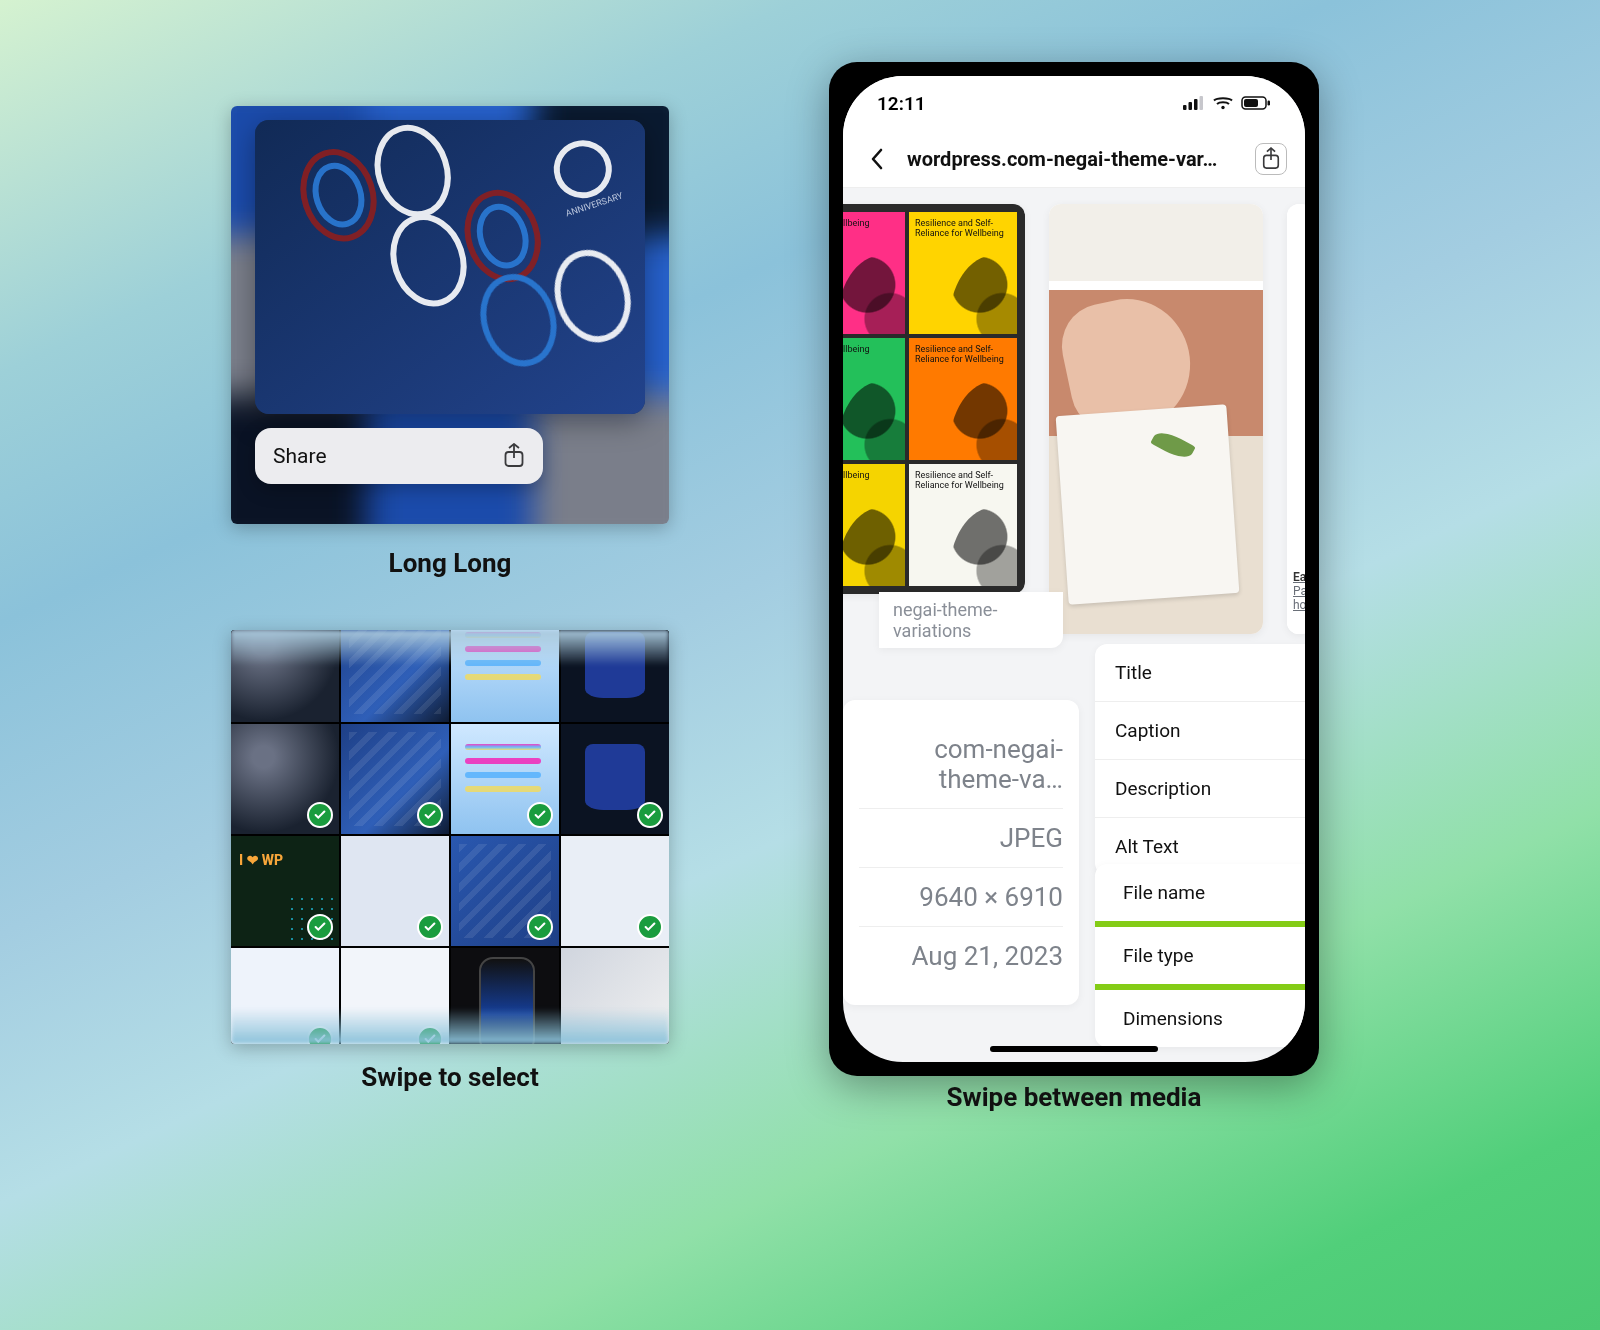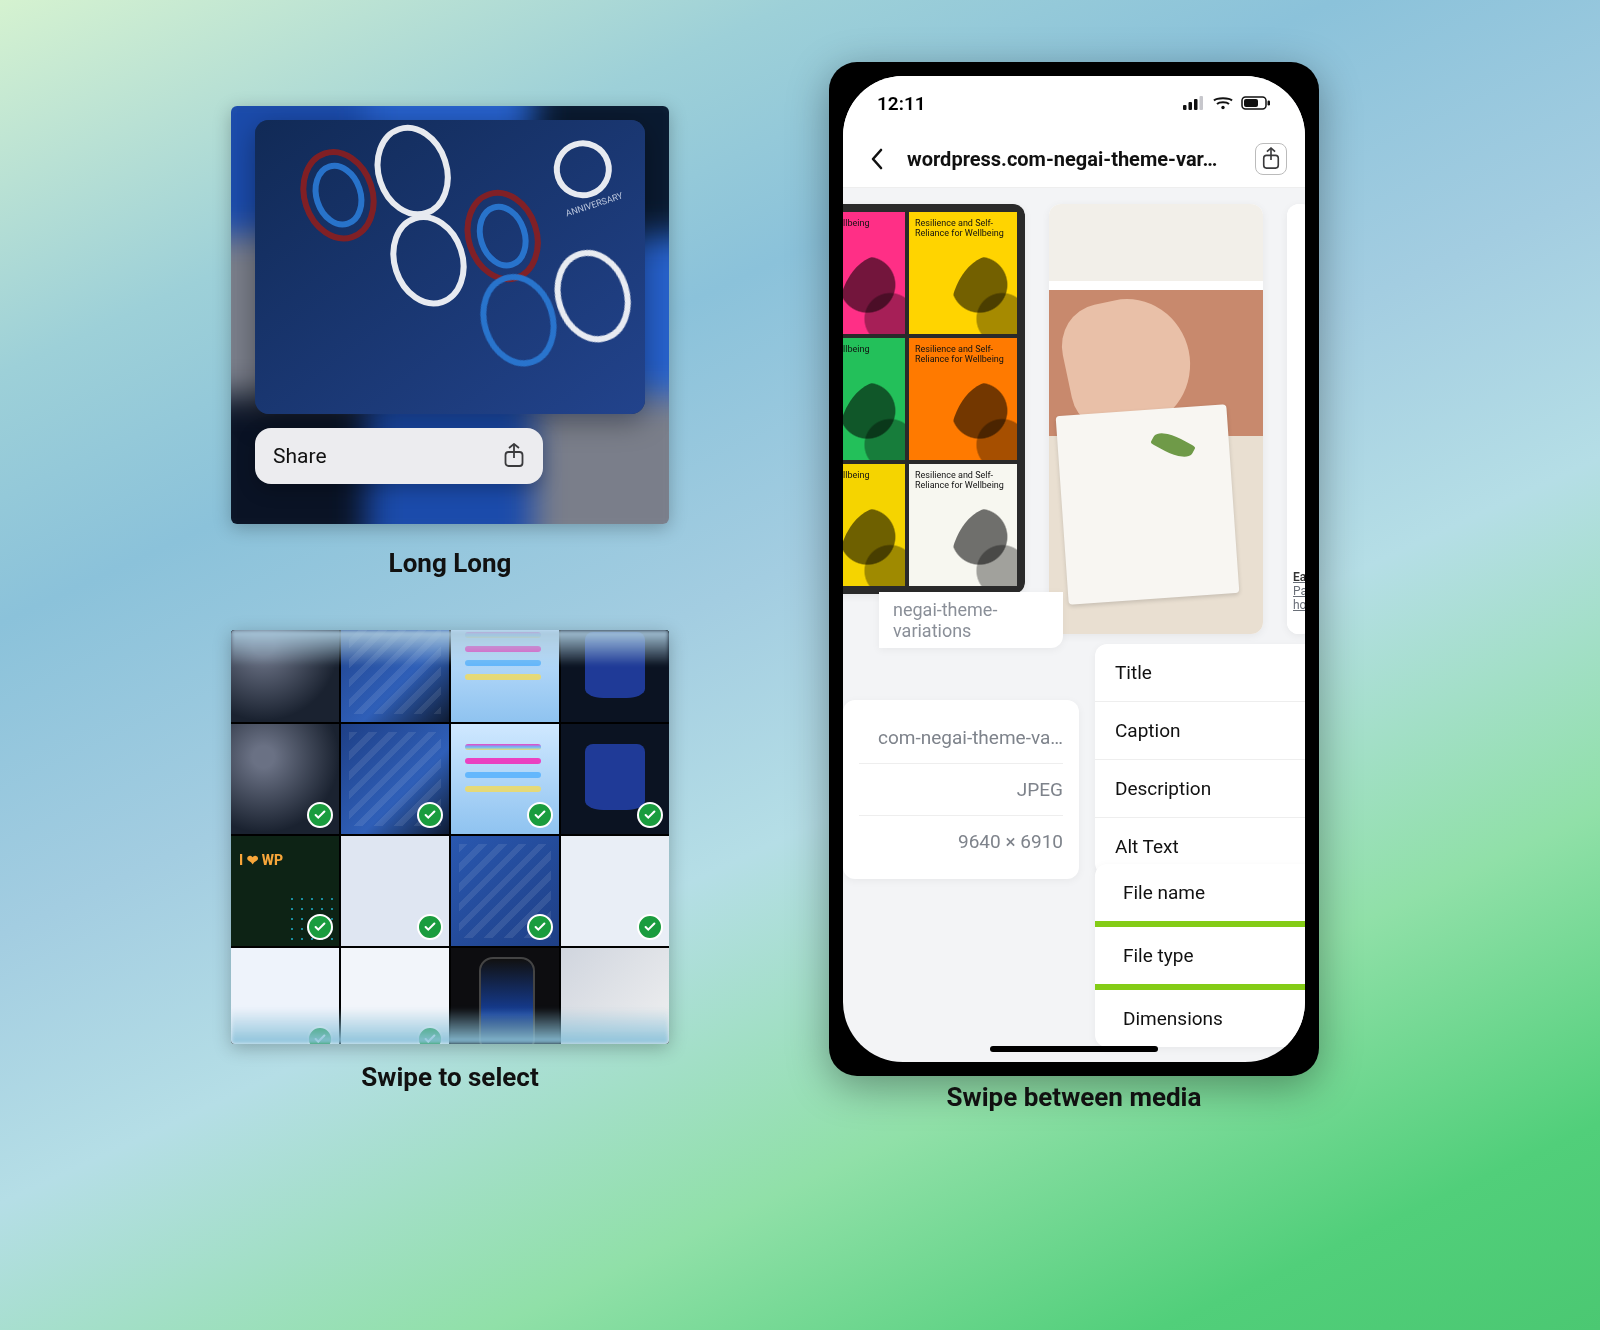--- a/index.html
+++ b/index.html
@@ -244,22 +244,22 @@
   .right .caption-strip, .peek .caption-strip {
     position:absolute; left:0; right:0; bottom:0; height:72px;
     background:#fff; padding:8px 10px; font-size:13px; color:#6a6f78;text-decoration:underline;
   }
   .peek .caption-strip { font-size:12px; padding:8px 6px; }
   .peek .caption-strip .l1 { font-weight:600; color:#333; }
 
   
   .meta-left {
     position:absolute; left:-54px; width:290px; top:640px;
-    background:#fff; border-radius:12px; padding:12px 16px;
-    color:#7e838b; text-align:right; font-size:19px;
+    background:#fff; border-radius:12px; padding:20px 16px;
+    color:#7e838b; text-align:right; font-size:26px;
     box-shadow:0 2px 8px rgba(0,0,0,.05);
   }
   .meta-left .row { display:flex; justify-content:space-between; padding:14px 0; }
   .meta-left .row + .row { border-top:1px solid #eee; }
   .meta-left .row .v { color:#7e838b; }
 
   .fields {
     position:absolute; right:-22px; width:232px; top:568px;
     background:#fff; border-radius:12px;
     box-shadow:0 2px 8px rgba(0,0,0,.05);
@@ -561,20 +561,24 @@
           <span class="v">com-negai-theme-va…</span>
         </div>
       <div class="row">
           <span></span>
           <span class="v">JPEG</span>
         </div>
       <div class="row">
           <span></span>
           <span class="v">9640 × 6910</span>
         </div>
+      <div class="row">
+          <span></span>
+          <span class="v">Aug 21, 2023</span>
+        </div>
     </div>
 
     <div class="fields2">
       <div class="f">File name</div>
       <div class="f">File type</div>
       <div class="f">Dimensions</div>
     </div>
 
     <div class="home-indicator"></div>
   </div>

